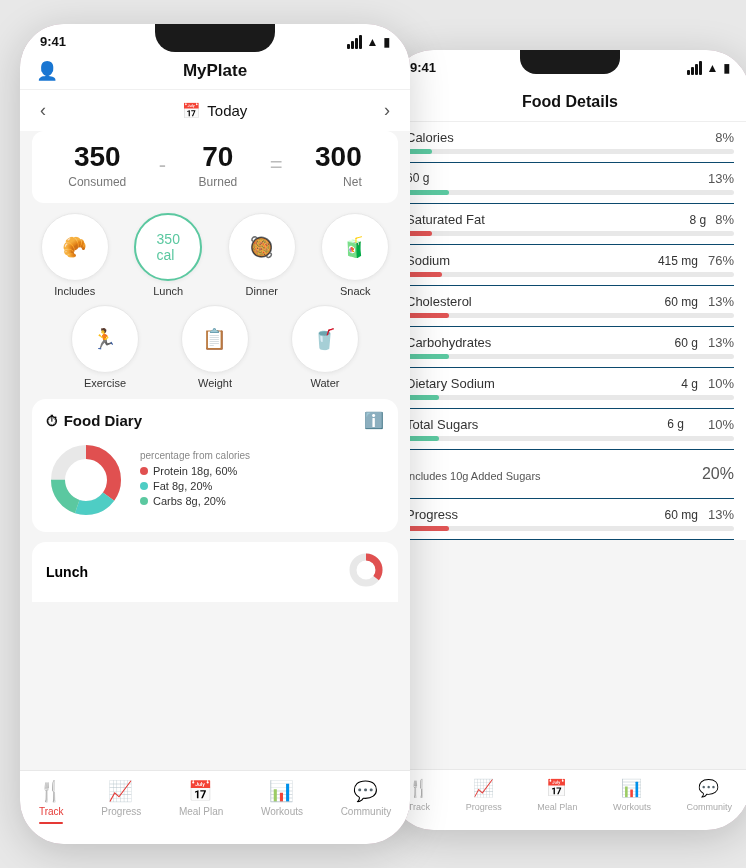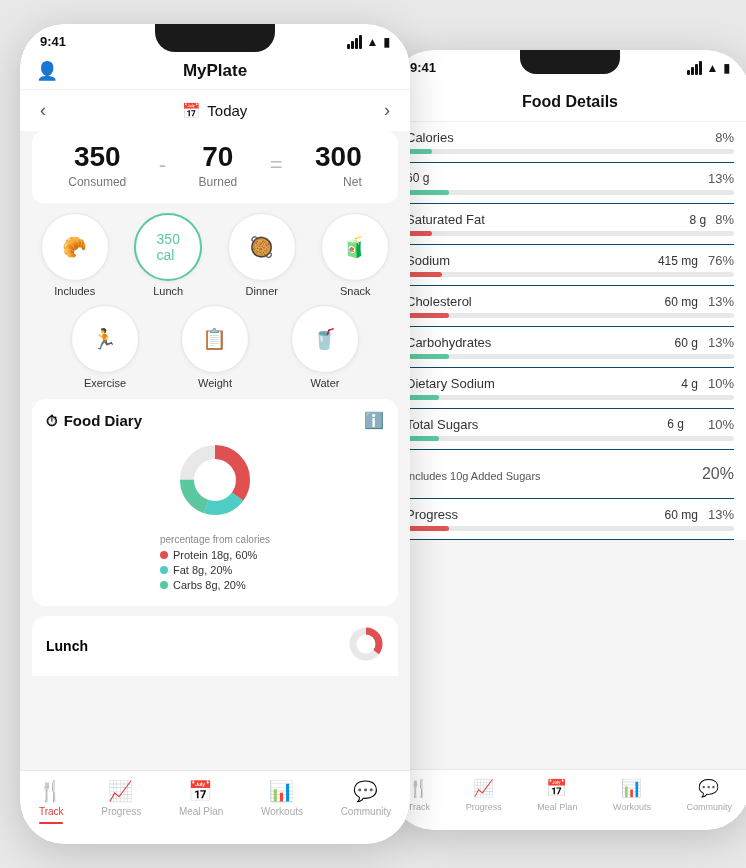--- a/index.html
+++ b/index.html
@@ -211,21 +211,20 @@
       align-items: center;
       gap: 6px;
       font-size: 15px;
       font-weight: 700;
       color: #111;
     }
     .diary-body {
       display: flex;
       gap: 14px;
       align-items: center;
-      flex-direction: column;
     }
     .donut-chart {
       width: 80px;
       height: 80px;
       flex-shrink: 0;
     }
     .diary-legend { font-size: 11px; color: #333; }
     .diary-legend .legend-title { color: #888; font-size: 10px; margin-bottom: 4px; }
     .legend-item { display: flex; align-items: center; gap: 5px; margin-bottom: 3px; }
     .legend-dot {

